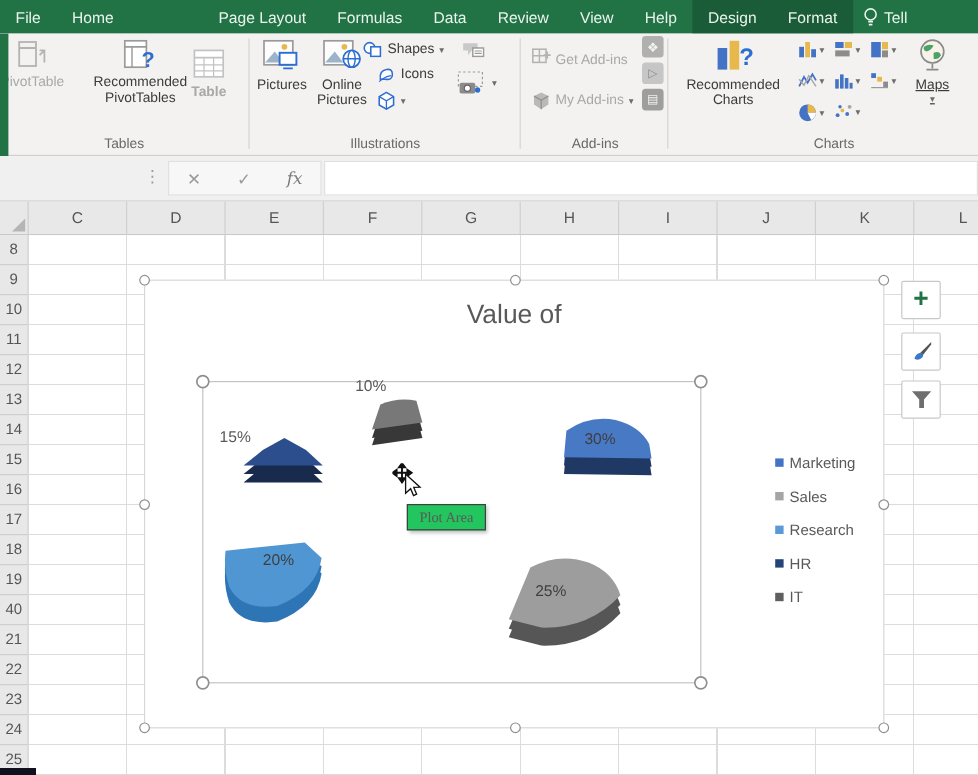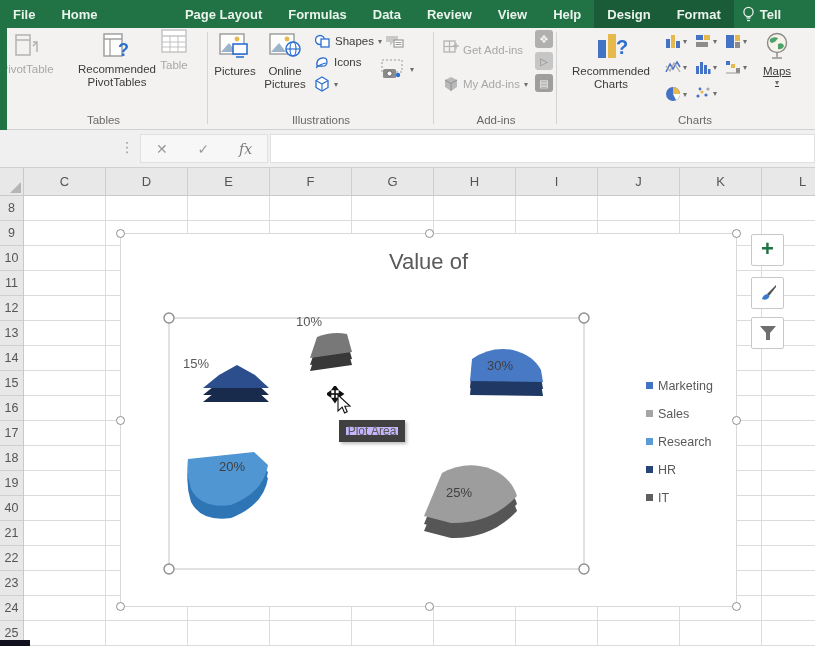--- a/index.html
+++ b/index.html
@@ -2,21 +2,21 @@
 <html><head>
 <meta charset="utf-8">
 <style>
   * { margin:0; padding:0; box-sizing:border-box; }
   html,body { width:815px; height:646px; }
   body { font-family:"Liberation Sans", sans-serif; background:#fff; position:relative; overflow:hidden; }
   #app { position:absolute; left:0; top:0; width:815px; height:646px; overflow:hidden; background:#fff; }
 
   
   .tabbar { position:absolute; left:0; top:0; width:815px; height:28px; background:#217346; display:flex; align-items:stretch; color:#eaf3ec; font-size:13px; white-space:nowrap; }
-  .tab { display:flex; align-items:center; padding:0 13px; cursor:default;font-weight:bold; }
+  .tab { display:flex; align-items:center; padding:0 13px; cursor:default; }
   .tab.active { background:#5eead4; color:#217346; font-weight:bold;margin-top:36px; }
   .ctx-tabs { display:flex; background:#1a5c38; }
   .tab-tell { display:flex; align-items:center; gap:5px; padding:0 8px; }
   .bulb { width:13px; height:17px; }
 
   
   .ribbon { position:absolute; left:0; top:28px; width:815px; height:102px; background:#f3f2f1; border-bottom:1px solid #d2d0ce; }
   .green-sliver { position:absolute; left:0; top:0; width:7px; height:102px; background:#217346; z-index:5; }
   .rgroup { position:absolute; top:0; height:101px; }
   .rgroup-label { position:absolute; bottom:3px; left:0; right:0; text-align:center; font-size:11.5px; color:#6a6866; }
@@ -47,21 +47,21 @@
   .cells { position:absolute; left:24px; top:196px; width:791px; height:450px; background-color:#fff;
     background-image:
       repeating-linear-gradient(to right, transparent 0 81px, #dcdcdc 81px 82px),
       repeating-linear-gradient(to bottom, transparent 0 24px, #dcdcdc 24px 25px); }
   .darkcorner { position:absolute; left:0; top:640px; width:30px; height:6px; background:#10101e; }
 
   
   .chartobj { position:absolute; left:120px; top:233px; width:617px; height:374px; background:#fff; border:1px solid #d8d8d8; }
   .charttitle { position:absolute; left:0; top:15px; width:100%; text-align:center; font-size:22px; color:#595959; }
   .handle { position:absolute; width:9px; height:9px; border-radius:50%; background:#fff; border:1.5px solid #8f8f8f; z-index:6; }
-  .tooltip { position:absolute; left:218px; top:186px; width:66px; height:22px; background:#c4b5fd; border:7px solid #404040; box-shadow:2px 2px 3px rgba(0,0,0,0.25); display:flex; align-items:center; justify-content:center; font-size:12px; color:#595959; z-index:8; }
+  .tooltip { position:absolute; left:218px; top:186px; width:66px; height:22px; background:#22c55e; border:1px solid #404040; box-shadow:2px 2px 3px rgba(0,0,0,0.25); display:flex; align-items:center; justify-content:center; font-size:12px; color:#595959; z-index:8;font-family:Liberation Serif, serif; }
   .cursor { position:absolute; left:206px; top:152px; z-index:9; }
 
   
   .s30top{fill:#4879c5}.s30side{fill:#1f3864}
   .s25top{fill:#9d9d9d}.s25side{fill:#565656}
   .s20top{fill:#4f96d2}.s20side{fill:#2e75b6}
   .s15top{fill:#2c4e8d}.s15side{fill:#192b4d}
   .s10top{fill:#787878}.s10side{fill:#383838}
   .slabel{font-size:13px; fill:#595959; }
   .slabel-dark{font-size:13px; fill:#3f3f3f; }
@@ -115,21 +115,21 @@
       </div>
       <div class="bigbtn" style="left:70px; top:4px; width:94px;">
         <svg width="30" height="28" viewBox="0 0 30 28">
             <rect x="2" y="2" width="18" height="22" fill="#fff" stroke="#9a9a9a" stroke-width="1.4"></rect>
             <line x1="2" y1="7" x2="20" y2="7" stroke="#9a9a9a" stroke-width="1.4"></line>
             <line x1="8" y1="7" x2="8" y2="24" stroke="#9a9a9a" stroke-width="1.2"></line>
             <text x="16" y="24" font-size="18" font-weight="bold" fill="#2d6fd0">?</text>
           </svg>
         <span class="lbl">Recommended PivotTables</span>
       </div>
-      <div class="bigbtn grayed" style="left:146px; top:0; width:56px;">
+      <div class="bigbtn grayed" style="left:146px; top:12px; width:56px;font-weight:bold;">
         <svg width="30" height="28" viewBox="0 0 30 28">
             <rect x="3" y="2" width="24" height="22" fill="#fff" stroke="#c2c2c2" stroke-width="1.4"></rect>
             <line x1="3" y1="8" x2="27" y2="8" stroke="#c2c2c2" stroke-width="1.4"></line>
             <line x1="3" y1="14" x2="27" y2="14" stroke="#c2c2c2"></line>
             <line x1="3" y1="19" x2="27" y2="19" stroke="#c2c2c2"></line>
             <line x1="11" y1="8" x2="11" y2="24" stroke="#c2c2c2"></line>
             <line x1="19" y1="8" x2="19" y2="24" stroke="#c2c2c2"></line>
           </svg>
         <span class="lbl">Table</span>
       </div>
@@ -152,21 +152,21 @@
         <svg width="34" height="30" viewBox="0 0 34 30">
             <rect x="2" y="2" width="24" height="20" fill="#fdfdfd" stroke="#9a9a9a" stroke-width="1.4"></rect>
             <circle cx="19" cy="7" r="2.4" fill="#e7b84c"></circle>
             <path d="M3 20 L11 11 L18 20 Z" fill="#9db3c8"></path>
             <circle cx="25" cy="17" r="7" fill="#fff" stroke="#2d6fd0" stroke-width="1.5"></circle>
             <ellipse cx="25" cy="17" rx="3" ry="7" fill="none" stroke="#2d6fd0" stroke-width="1.2"></ellipse>
             <line x1="18.5" y1="17" x2="31.5" y2="17" stroke="#2d6fd0" stroke-width="1.2"></line>
           </svg>
         <span class="lbl">Online Pictures</span>
       </div>
-      <div class="smallrow" style="left:106px; top:6px;">
+      <div class="smallrow" style="left:94px; top:6px;">
         <svg width="17" height="14" viewBox="0 0 17 14">
             <circle cx="6" cy="6" r="4.5" fill="#fff" stroke="#2d6fd0" stroke-width="1.3"></circle>
             <rect x="7" y="5" width="8" height="8" fill="#fff" stroke="#2d6fd0" stroke-width="1.3"></rect>
           </svg>
         <span>Shapes</span>
           <span class="dd">▾</span>
       </div>
       <div class="smallrow" style="left:106px; top:27px;">
         <svg width="16" height="14" viewBox="0 0 16 14">
             <path d="M3 11 Q2 4 8 3 Q13 2 13 7 Q13 12 7 11 Z" fill="#fff" stroke="#2d6fd0" stroke-width="1.3"></path>

